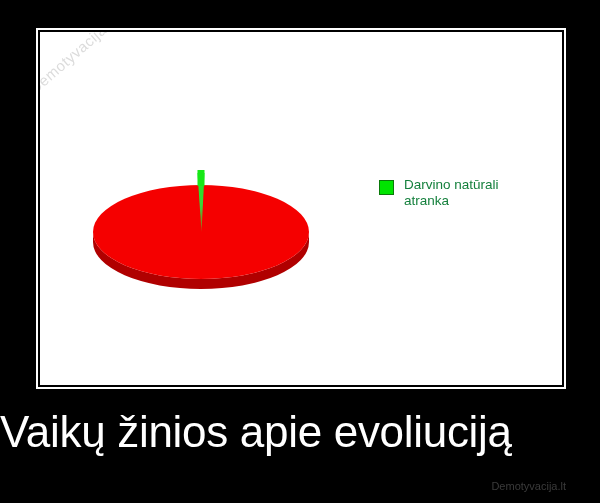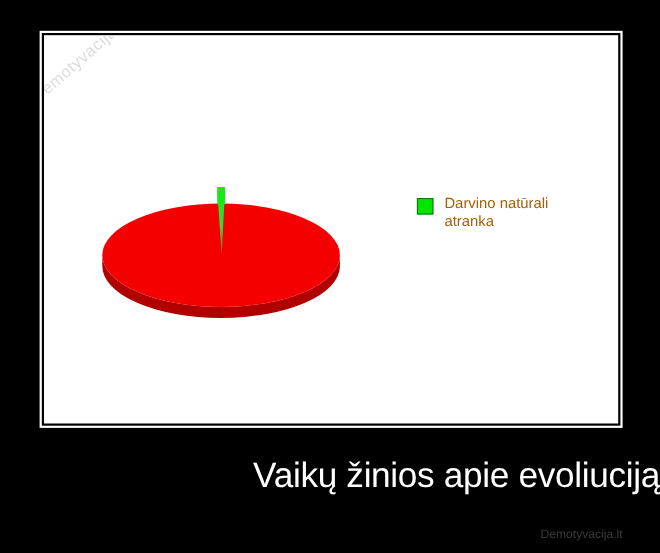--- a/index.html
+++ b/index.html
@@ -56,31 +56,31 @@
     box-sizing:border-box;
     margin-right:10px;
     margin-top:3px;
     flex:0 0 auto;
   }
   .swatch.green{ background:#00e400; border:1px solid #0a7a0a; }
   .swatch.red{ background:#f00000; border:1px solid #8d0000; }
   .legend-label{
     font-size:13.5px;
     line-height:16px;
-    color:#a16207;
+    color:#15803d;
     font-family:"Liberation Sans", sans-serif;
     white-space:pre-line;
   }
   .caption{
     position:absolute;
     left:0; top:404px;
     width:600px;
-    text-align:right;
+    text-align:left;
     color:#ffffff;
-    font-size:32px;
+    font-size:44px;
     line-height:56px;
     font-family:"Liberation Sans", sans-serif;
     letter-spacing:-.3px;
   }
   .credit{
     position:absolute;
     right:34px; bottom:11px;
     color:#3b3b3b;
     font-size:11px;
     font-family:"Liberation Sans", sans-serif;

